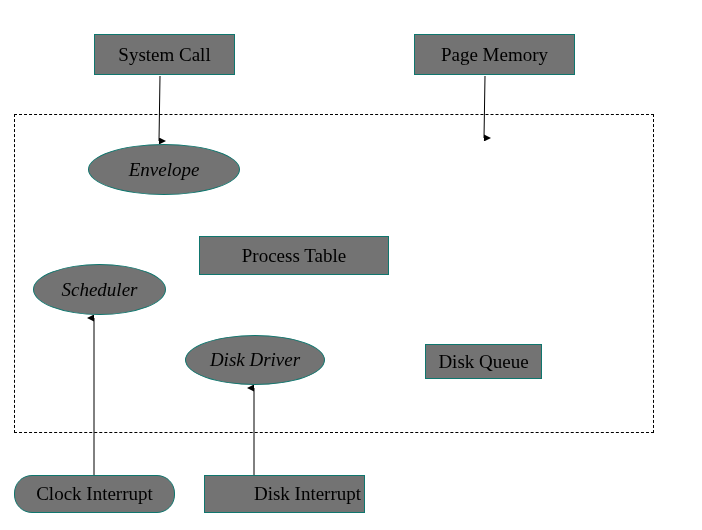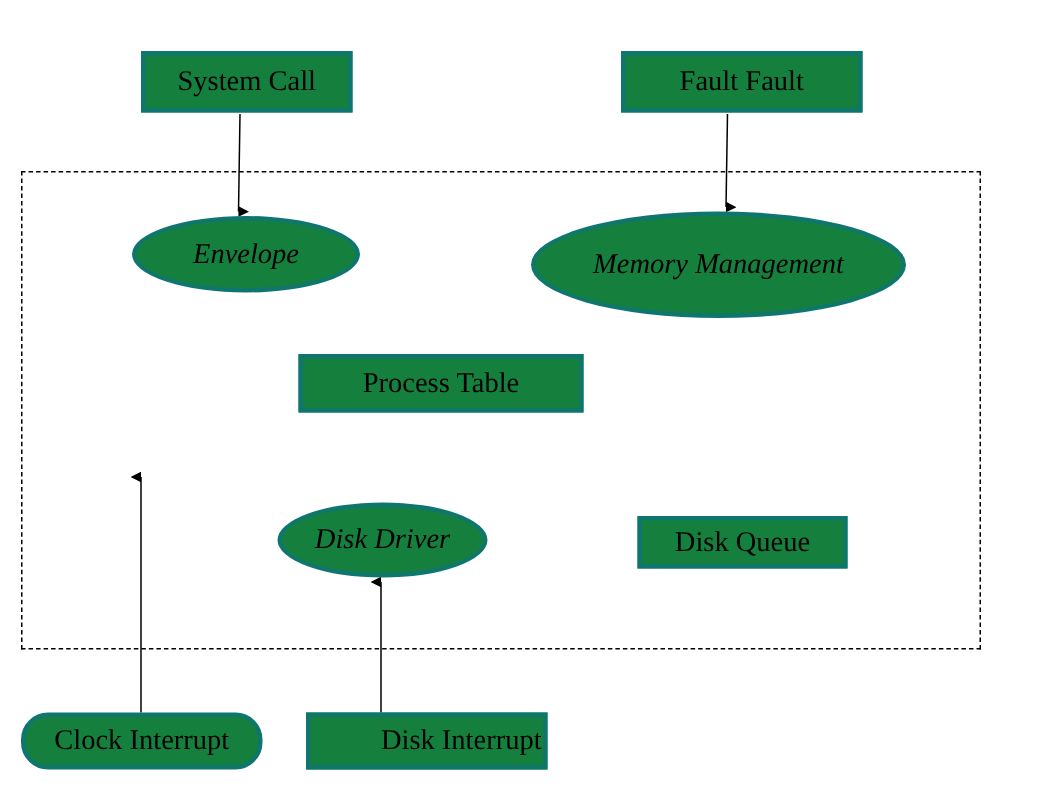--- a/index.html
+++ b/index.html
@@ -14,22 +14,22 @@
     height: 530px;
     background: #ffffff;
     overflow: hidden;
   }
   .node {
     position: absolute;
     display: flex;
     align-items: center;
     justify-content: center;
     box-sizing: border-box;
-    border: 3px solid #0f766e;
-    background: #15803d;
+    border: 1px solid #0f766e;
+    background: #737373;
     font-size: 19px;
     color: #000000;
     white-space: nowrap;
     text-align: right;
   }
   .ellipse { border-radius: 50%; font-style: italic; }
   .dashed-box {
     position: absolute;
     left: 14px;
     top: 114px;
@@ -48,21 +48,21 @@
     pointer-events: none;
   }
   
   .n-system-call   { left: 94px;  top: 34px;  width: 141px; height: 41px; }
   .n-page-fault    { left: 414px; top: 34px;  width: 161px; height: 41px; }
   .n-envelope      { left: 88px;  top: 144px; width: 152px; height: 51px; }
   .n-memory-mgmt   { left: 354px; top: 141px; width: 250px; height: 71px; }
   .n-process-table { left: 199px; top: 236px; width: 190px; height: 39px; }
   .n-scheduler     { left: 33px;  top: 264px; width: 133px; height: 51px; }
   .n-disk-driver   { left: 185px; top: 335px; width: 140px; height: 50px; }
-  .n-disk-queue    { left: 425px; top: 344px; width: 140px; height: 35px; }
+  .n-disk-queue    { left: 425px; top: 344px; width: 117px; height: 35px; }
   .n-clock-int     { left: 14px;  top: 475px; width: 161px; height: 38px; border-radius: 18px; }
   .n-disk-int      { left: 204px; top: 475px; width: 161px; height: 38px; padding-left: 46px; }
 </style>
 </head>
 <body>
 
 <div class="canvas">
 
   <div class="dashed-box"></div>
 
@@ -75,28 +75,28 @@
     <line x1="160" y1="76" x2="159" y2="141" stroke="#000000" stroke-width="1" marker-end="url(#arrowhead)"></line>
     <line x1="485" y1="76" x2="484" y2="138" stroke="#000000" stroke-width="1" marker-end="url(#arrowhead)"></line>
     <line x1="94" y1="475" x2="94" y2="318" stroke="#000000" stroke-width="1" marker-end="url(#arrowhead)"></line>
     <line x1="254" y1="475" x2="254" y2="388" stroke="#000000" stroke-width="1" marker-end="url(#arrowhead)"></line>
   </svg>
 
   <div class="node n-system-call">
     <span>System Call</span>
   </div>
   <div class="node n-page-fault">
-    <span>Fault Fault</span>
+    <span>Page Memory</span>
   </div>
 
   <div class="node ellipse n-envelope">
     <span>Envelope</span>
   </div>
-  <div class="node ellipse n-memory-mgmt">
-    <span>Memory Management</span>
+  <div class="node ellipse n-scheduler">
+    <span>Scheduler</span>
   </div>
   <div class="node ellipse n-disk-driver">
     <span>Disk Driver</span>
   </div>
 
   <div class="node n-process-table">
     <span>Process Table</span>
   </div>
   <div class="node n-disk-queue">
     <span>Disk Queue</span>

